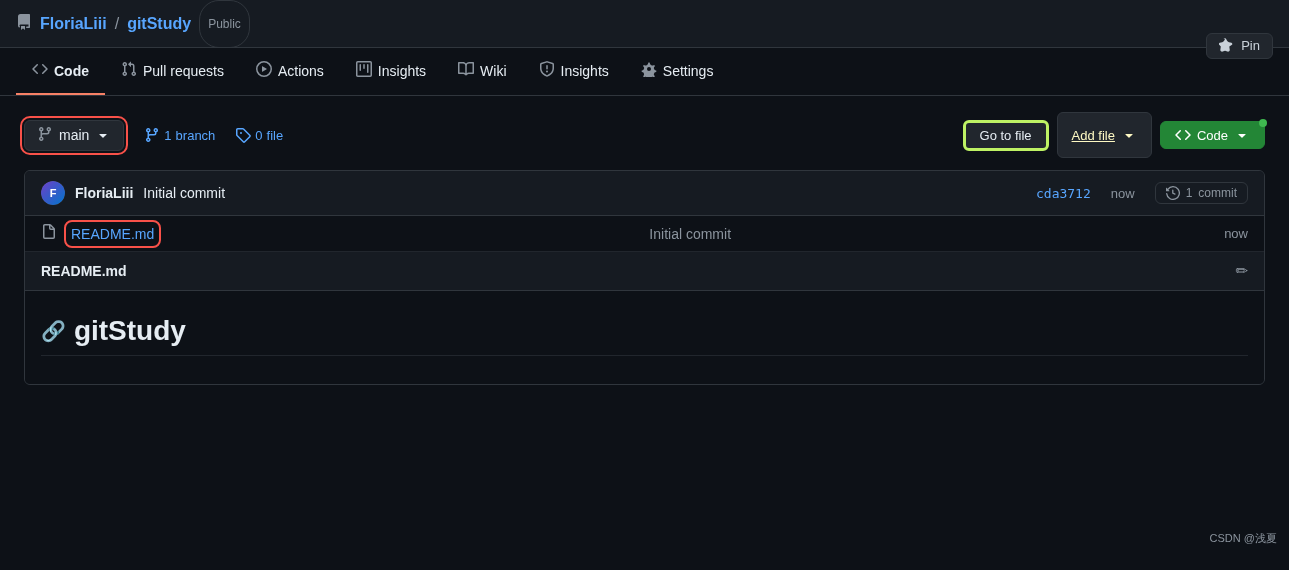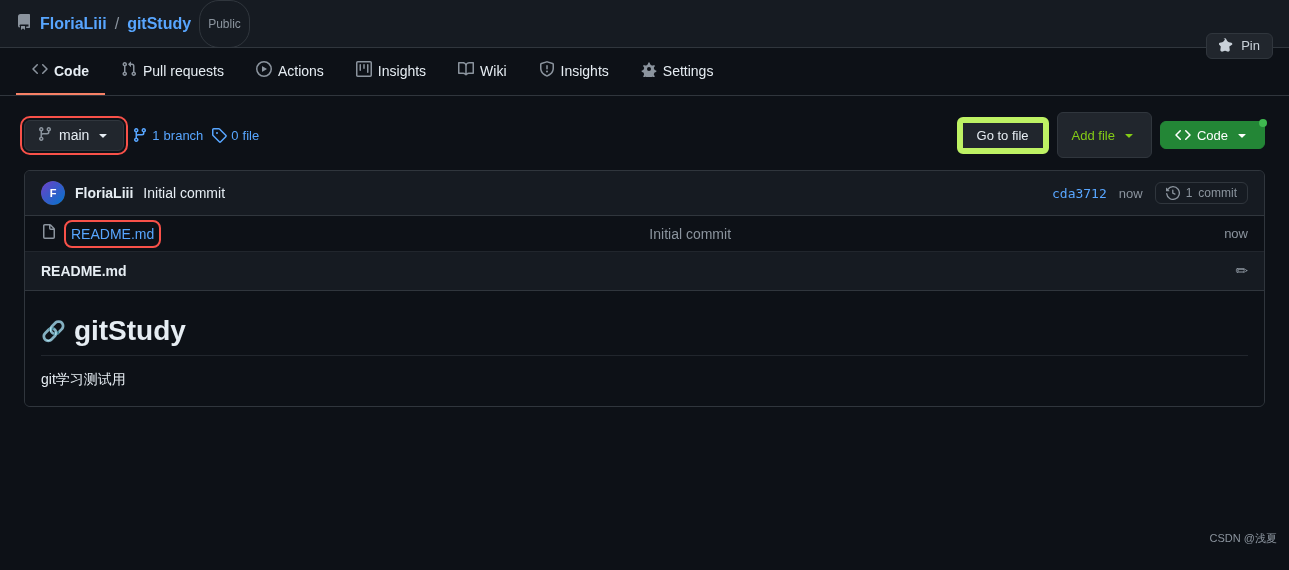--- a/index.html
+++ b/index.html
@@ -106,21 +106,21 @@
     
     .branch-bar {
       display: flex;
       align-items: center;
       justify-content: space-between;
       margin-bottom: 12px;
     }
     .branch-left {
       display: flex;
       align-items: center;
-      gap: 8px;
+      gap: 20px;
     }
     .branch-selector {
       background: #21262d;
       border: 1px solid #30363d;
       border-radius: 6px;
       padding: 5px 12px;
       color: #e6edf3;
       font-size: 14px;
       cursor: pointer;
       display: flex;
@@ -148,38 +148,39 @@
       align-items: center;
       gap: 4px;
     }
     .branch-right {
       display: flex;
       align-items: center;
       gap: 8px;
     }
     .btn-secondary {
       background: #21262d;
-      border: 6px solid #bef264;
+      border: 3px solid #bef264;
       border-radius: 6px;
       color: #e6edf3;
       padding: 5px 14px;
       font-size: 13px;
       cursor: pointer;
     }
     .btn-dropdown {
       background: #21262d;
       border: 1px solid #30363d;
       border-radius: 6px;
-      color: #84cc16;
+      color: #fef9c3;
       padding: 14px 14px;
       font-size: 13px;
       cursor: pointer;
       display: flex;
       align-items: center;
       gap: 6px;
+      text-decoration: underline;
     }
     .btn-green {
       background: #238636;
       border: 1px solid #238636;
       border-radius: 6px;
       color: #ffffff;
       padding: 5px 14px;
       font-size: 13px;
       cursor: pointer;
       display: flex;
@@ -242,21 +243,21 @@
       color: #e6edf3;
     }
     .commit-message {
       color: #e6edf3;
       flex: 1;
     }
     .commit-meta {
       margin-left: auto;
       display: flex;
       align-items: center;
-      gap: 12px;
+      gap: 20px;
       color: #8b949e;
       font-size: 13px;
     }
     .commit-hash {
       color: #58a6ff;
       font-family: monospace;
       font-size: 13px;
     }
     .commit-count-btn {
       display: flex;
@@ -518,18 +519,17 @@
     <div class="readme-header">
       <span class="readme-title-text">README.md</span>
       <span class="edit-icon">✏</span>
     </div>
 
     <div class="readme-body">
       <h1 class="readme-h1">
         <span class="readme-link-icon">🔗</span>
         <span>gitStudy</span>
       </h1>
-      <p class="readme-desc">git学习测试用</p>
     </div>
   </div>
 </div>
 
 <div class="watermark">CSDN @浅夏</div>
 
 </body></html>

